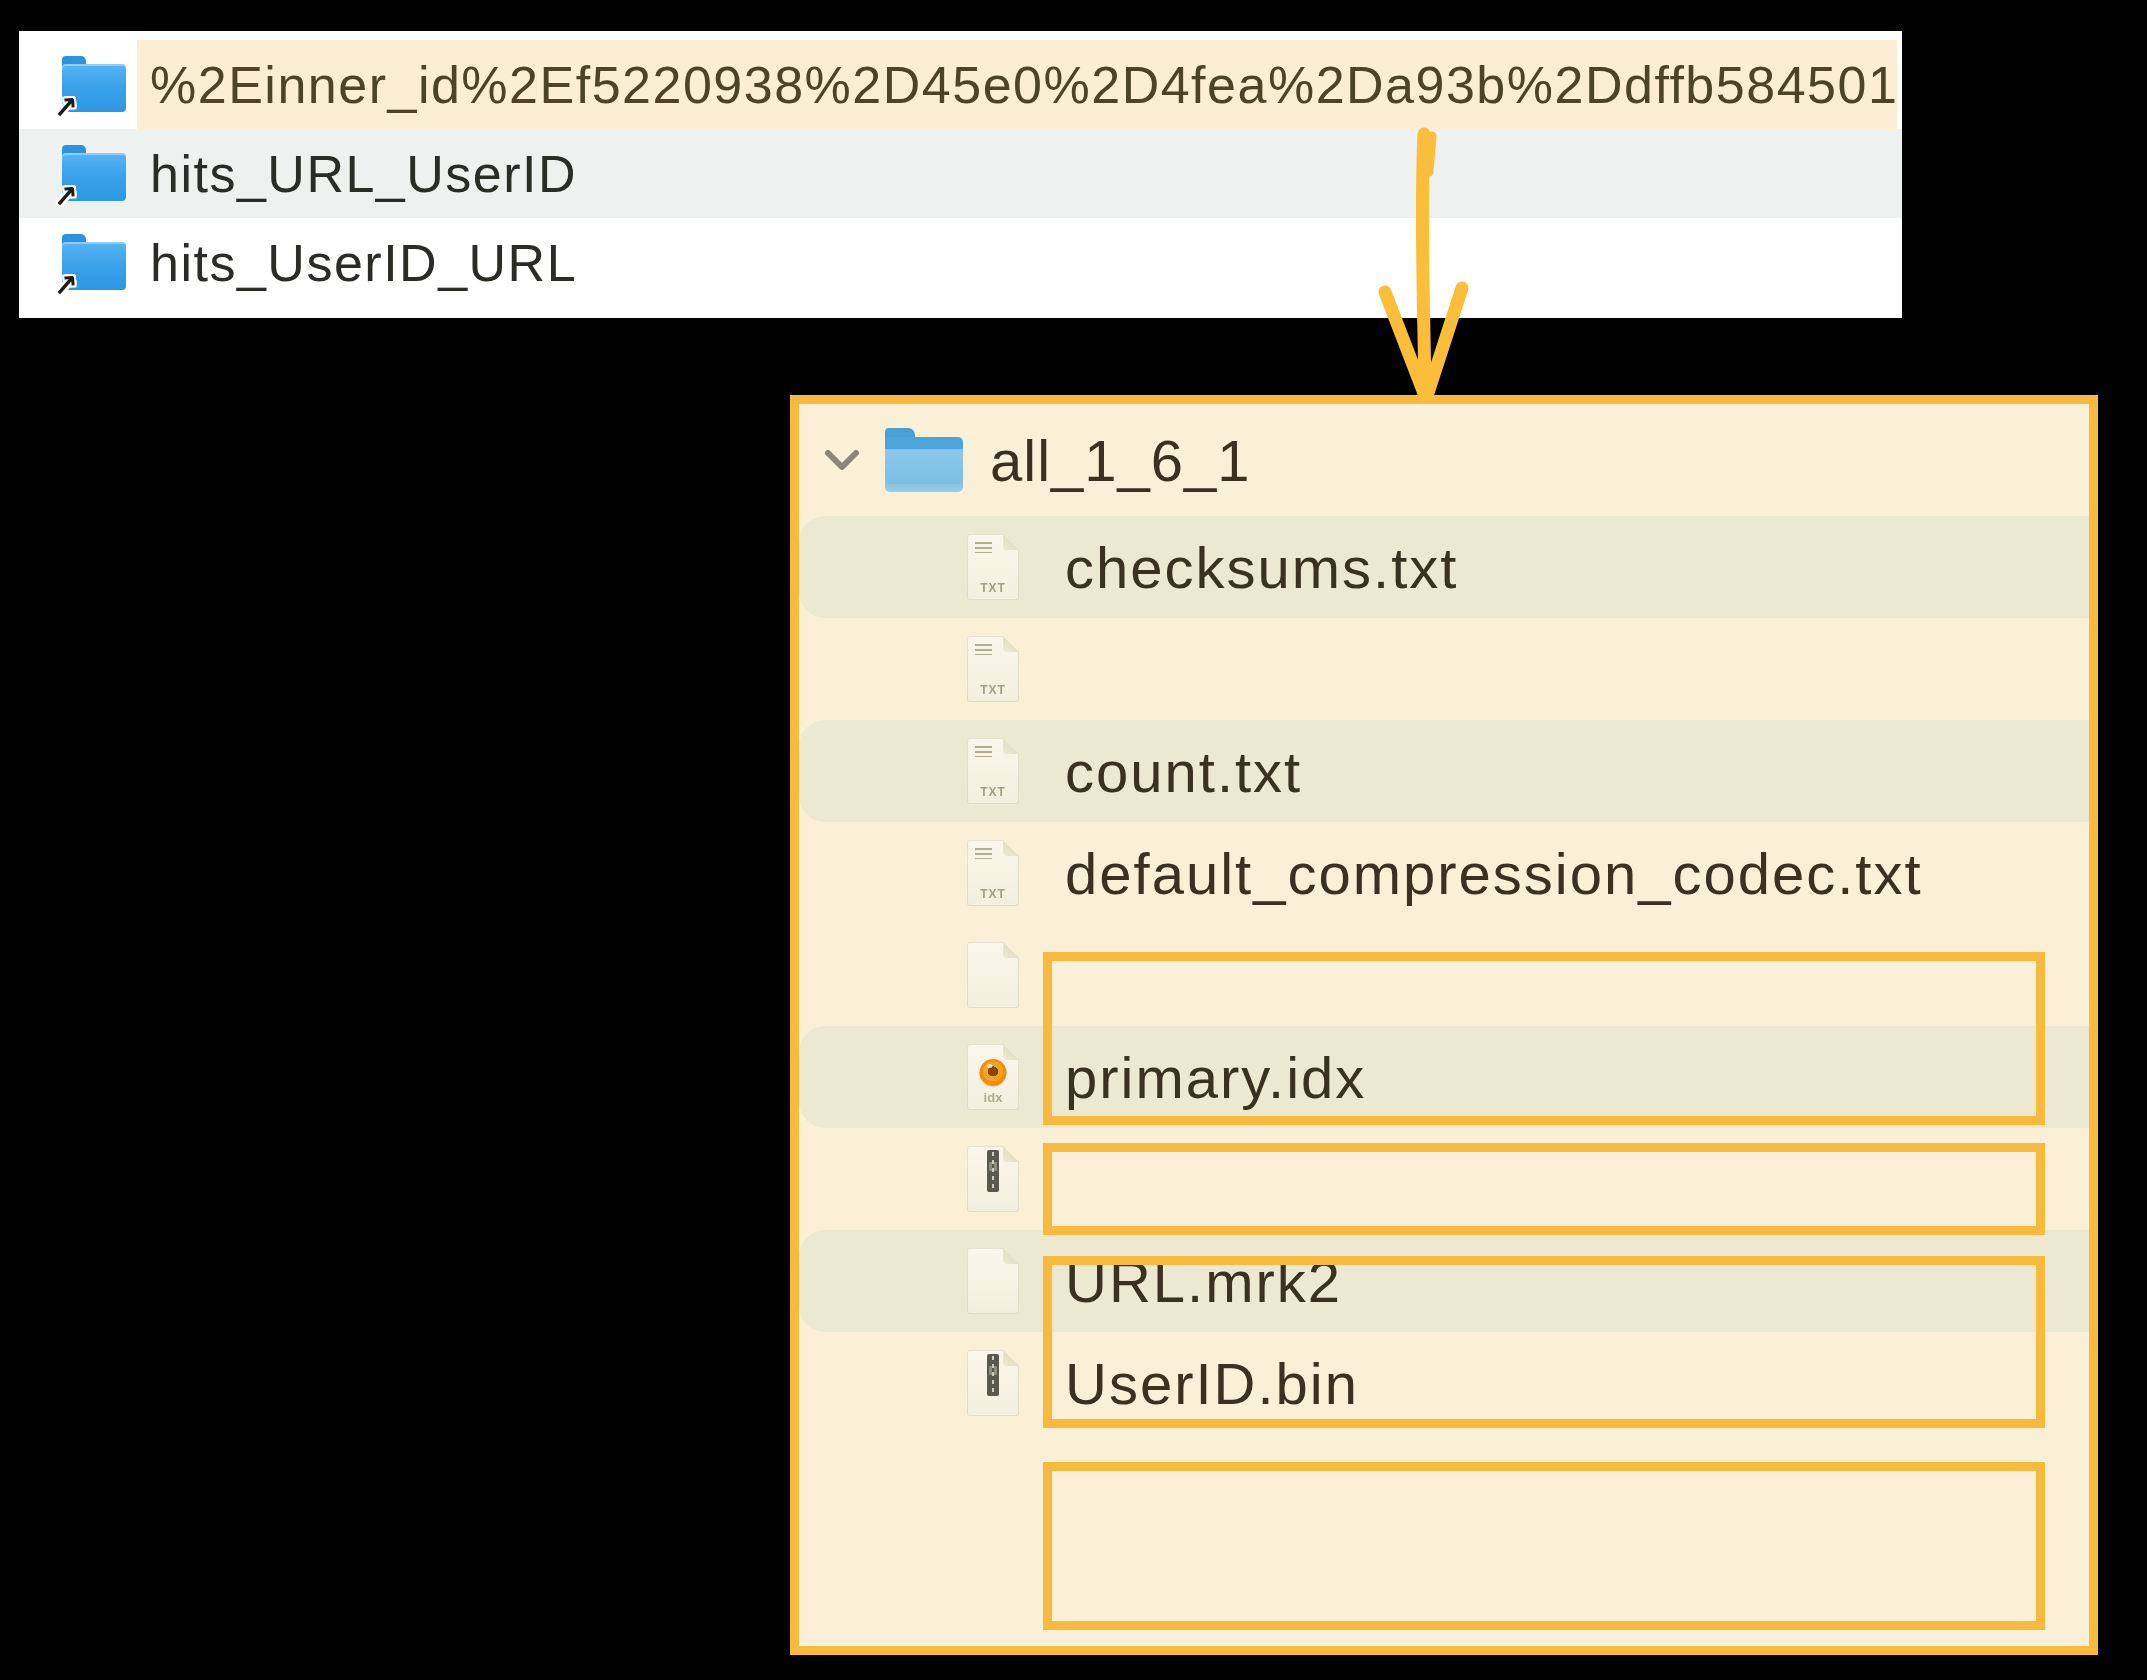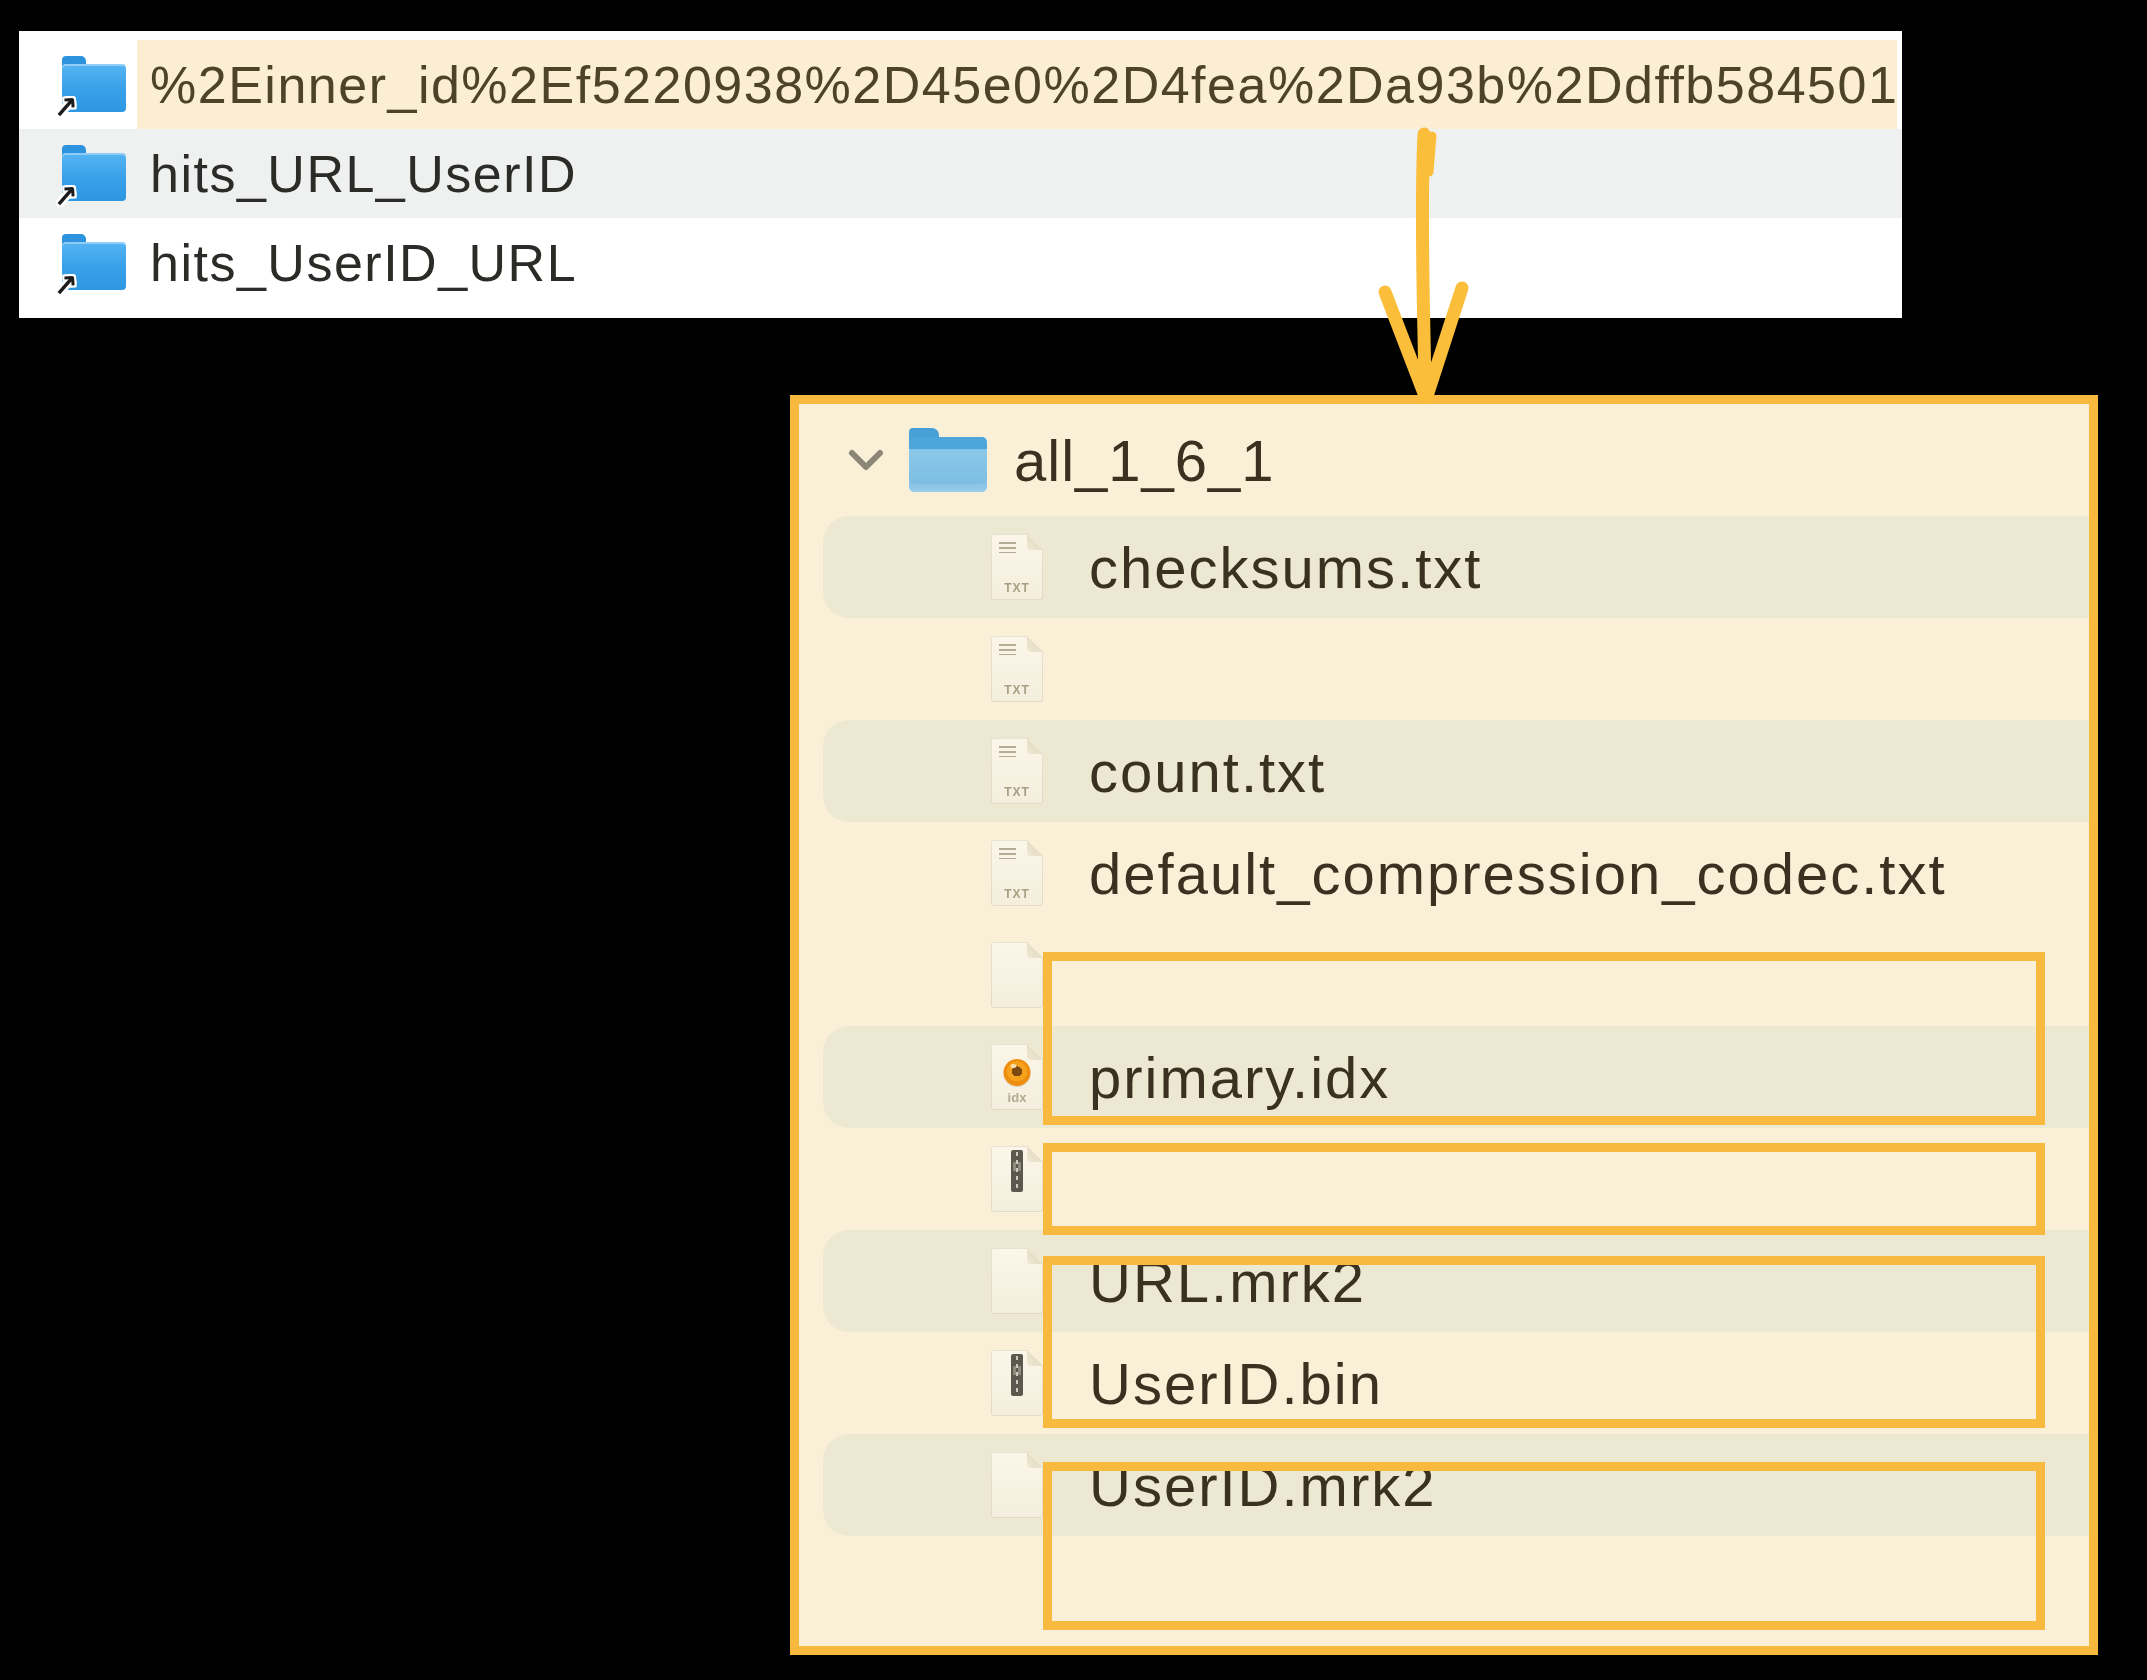--- a/index.html
+++ b/index.html
@@ -64,21 +64,21 @@
 
   
   #tree-panel{
     position:absolute;left:790px;top:395px;width:1308px;height:1260px;
     background:var(--panel-cream);
   }
   #tree-border{
     position:absolute;inset:0;border:9px solid var(--annotation-orange);
     pointer-events:none;z-index:5;
   }
-  #tree-inner{position:absolute;left:9px;top:9px;right:9px;bottom:9px;overflow:hidden;padding-left:24px;}
+  #tree-inner{position:absolute;left:9px;top:9px;right:9px;bottom:9px;overflow:hidden;}
 
   #tree-header{position:relative;height:112px;}
   #chevron{position:absolute;left:23px;top:50%;transform:translateY(-50%);}
   .bfolder{position:absolute;left:86px;top:50%;transform:translateY(-50%);width:78px;height:64px;}
   .bfolder .tab{
     position:absolute;left:0;top:0;width:30px;height:15px;
     background:#49A0D7;border-radius:4px 7px 0 0;
   }
   .bfolder .bodyp{
     position:absolute;left:0;top:9px;right:0;bottom:0;
@@ -303,29 +303,20 @@
 
   <div class="trow">
     <div class="ficon bin">
 
       <div class="zipper"></div>
 
     </div>
     <div class="fname">UserID.bin</div>
   </div>
 
-  <div class="trow band">
-    <div class="ficon blank">
-      
-      
-      
-      
-    </div>
-    <div class="fname">UserID.mrk2</div>
-  </div>
 </div>
   </div>
 
   <div class="ann-box" id="box-eventtime"></div>
   <div class="ann-box" id="box-primary"></div>
   <div class="ann-box" id="box-url"></div>
   <div class="ann-box" id="box-userid"></div>
 
   <div id="tree-border"></div>
 </div>

